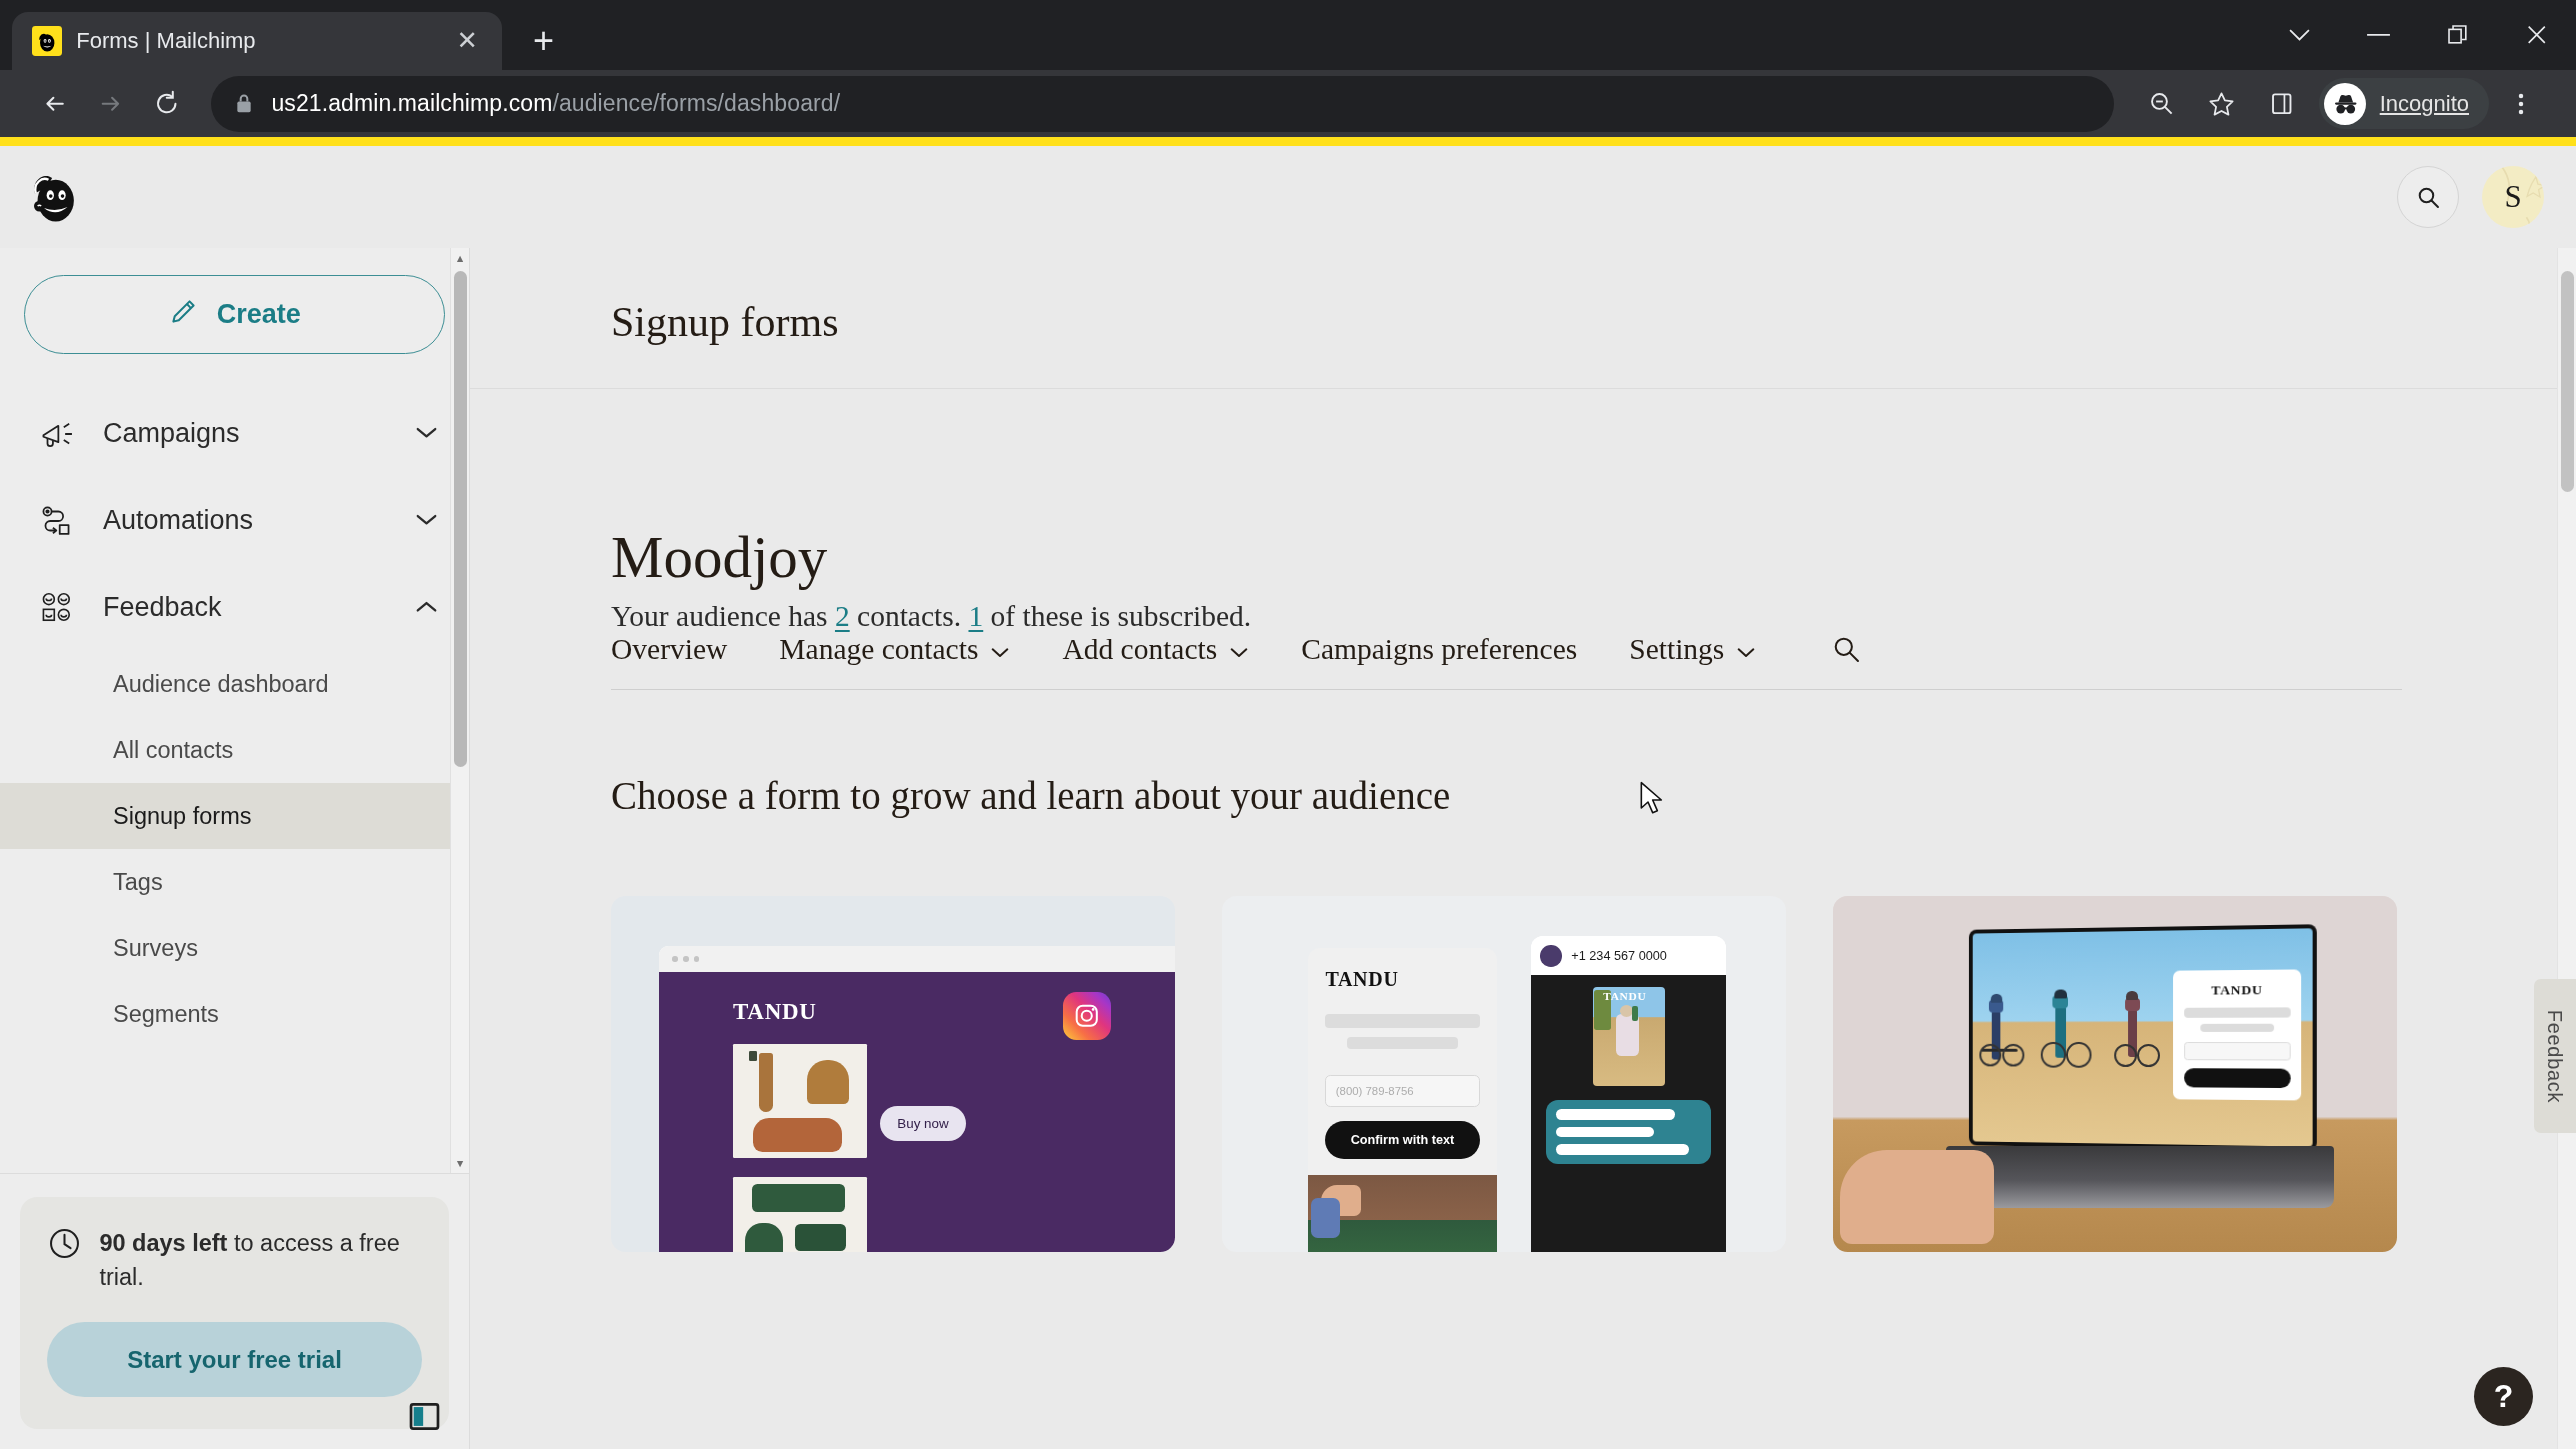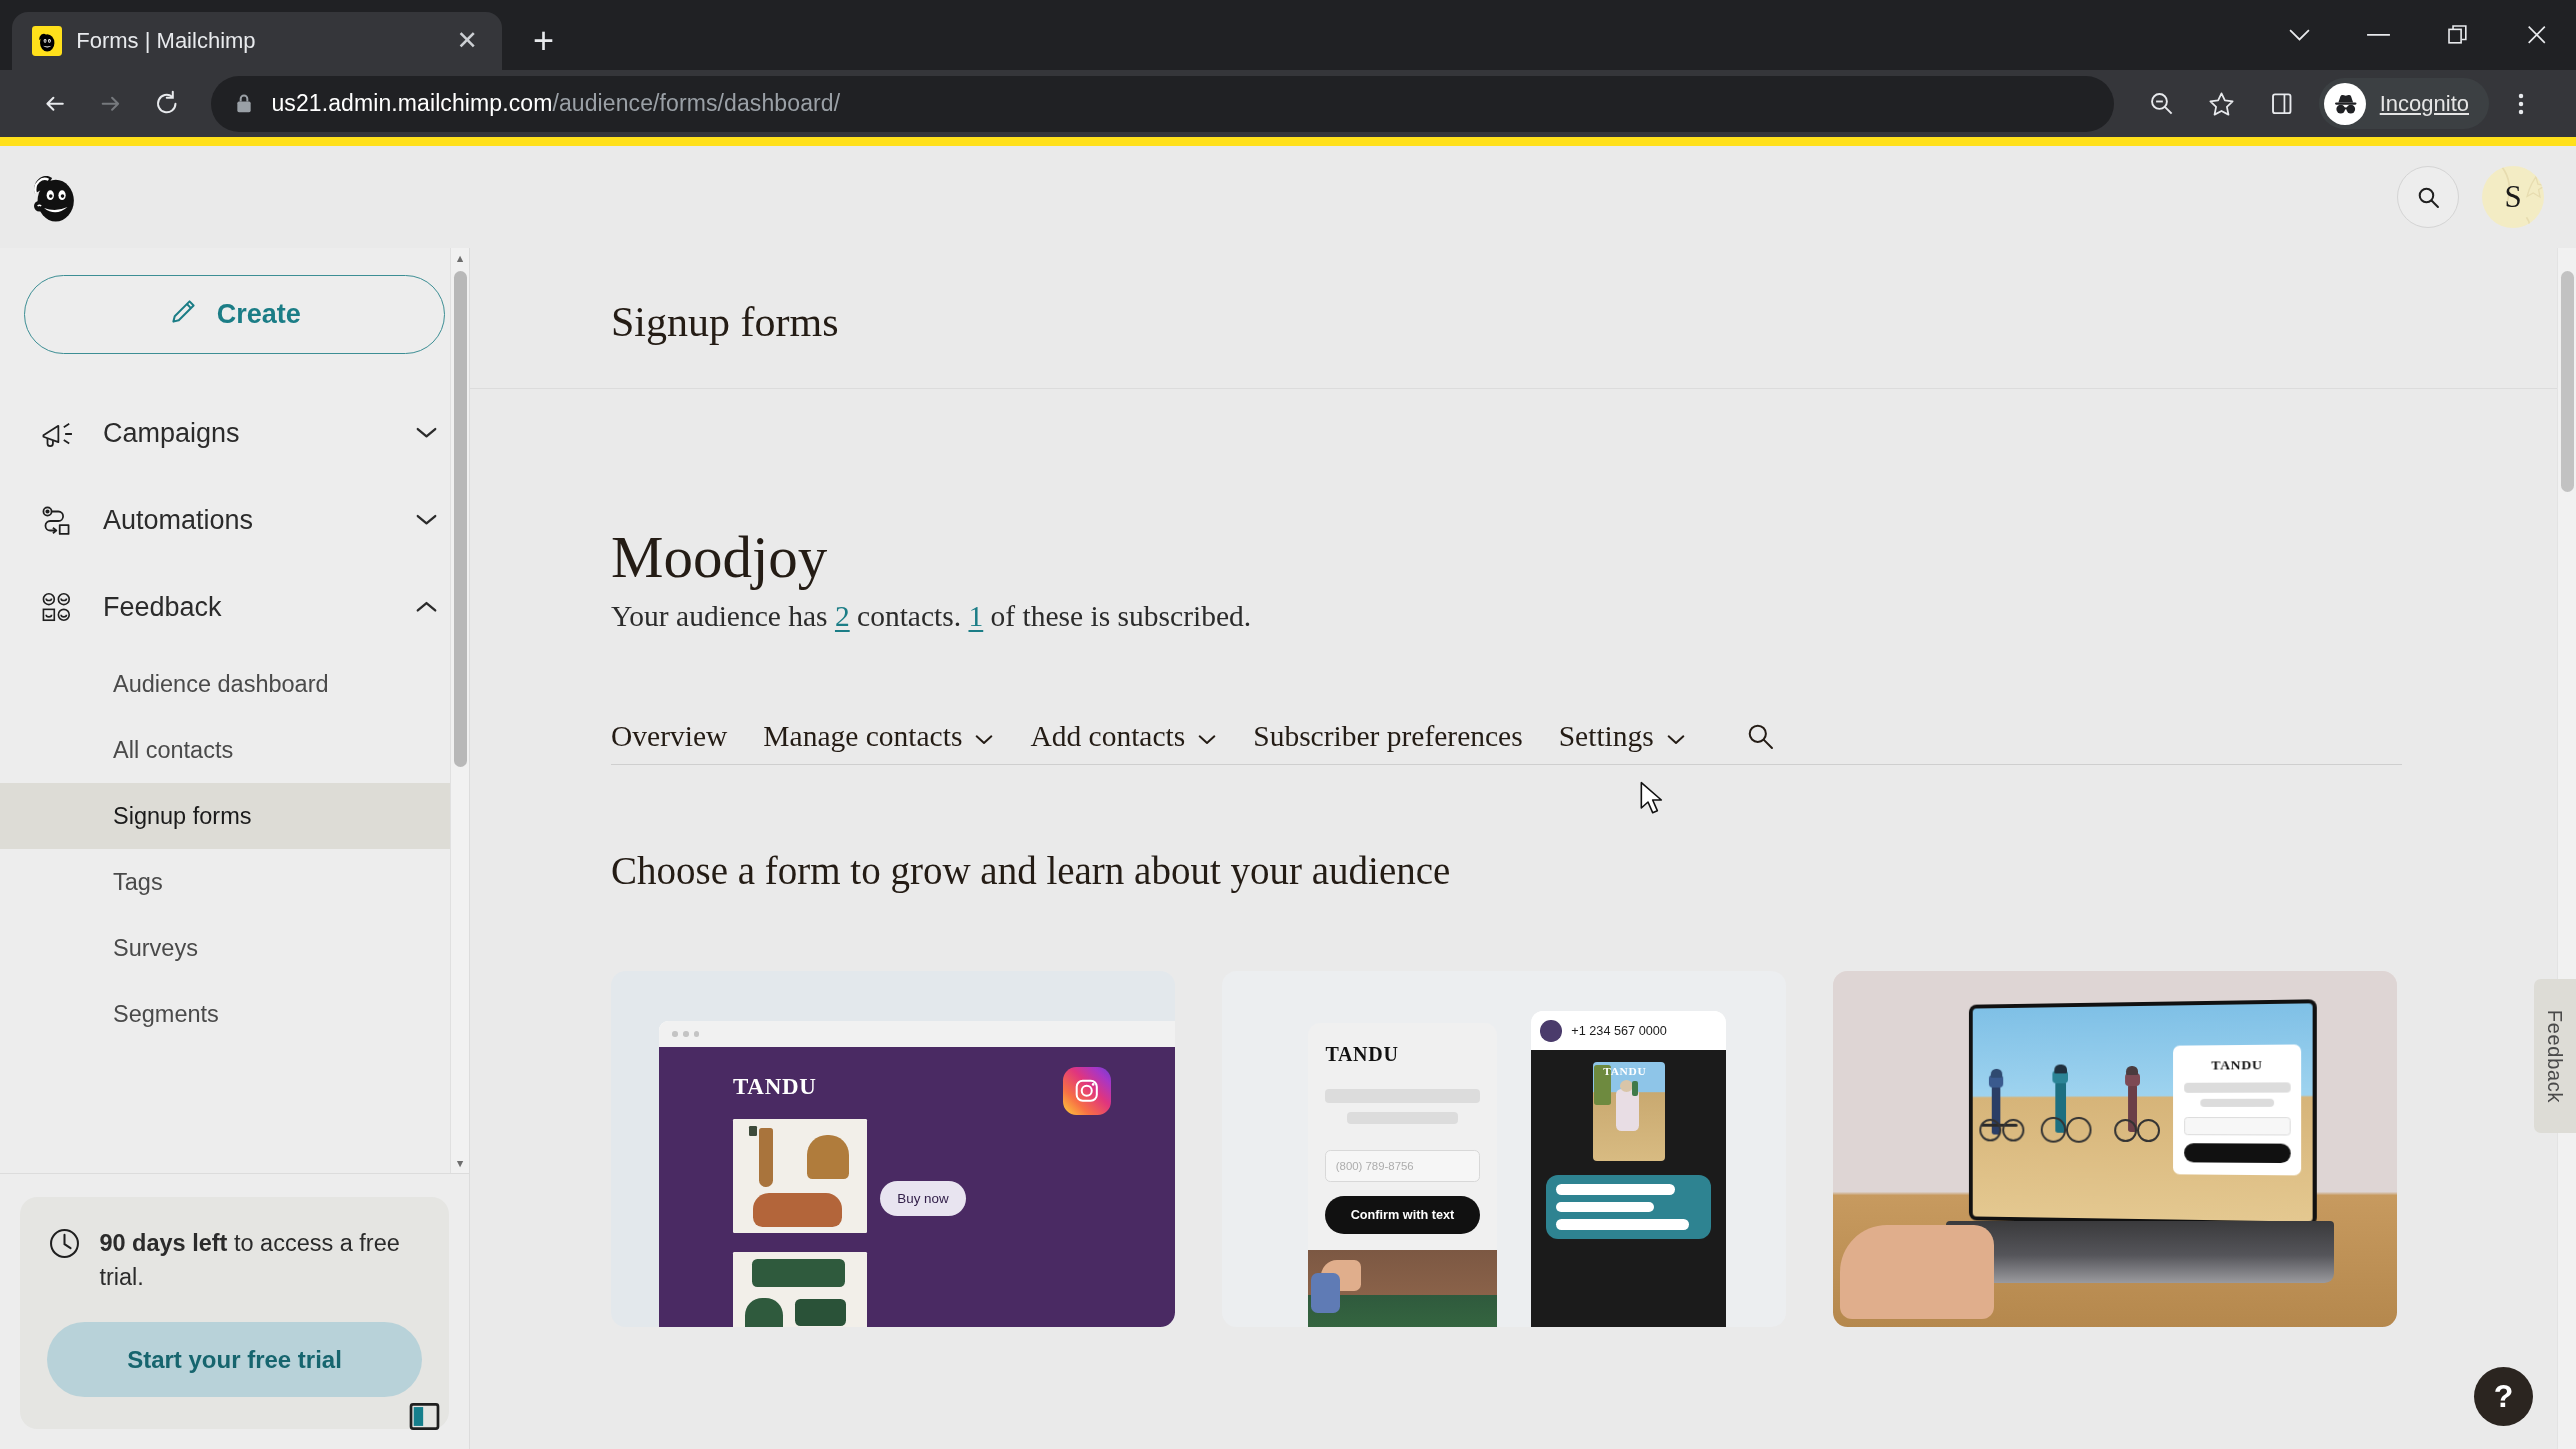--- a/index.html
+++ b/index.html
@@ -210,22 +210,22 @@
   }
   .audience-sub {
     margin-top: 8px; font-size: 29.5px; color: #2b2b2b;
     font-family: "Liberation Serif", serif;
   }
   .audience-sub a {
     color: #1b7d86; text-decoration: underline; text-underline-offset: 4px;
   }
 
   .tabs {
-    margin-top: 87px; display: flex; align-items: center;
-    gap: 36px; padding-bottom: 11px;
+    display: flex; align-items: center;
+    gap: 52px; padding-bottom: 23px;
     border-bottom: 0.7px solid #cfcfcf;
     width: 1791px;
   }
   .tabitem {
     font-family: "Liberation Serif", serif;
     font-size: 29.5px; color: #241c15;
     display: flex; align-items: center; gap: 12px;
     white-space: nowrap;
   }
   .tabs-search { margin-left: 23px; display: flex; align-items: center; }
@@ -687,21 +687,21 @@
               </div>
               <div class="tabitem">
                 <span>Add contacts</span>
                 <span>
                   <svg width="20" height="13.4" viewBox="0 0 30 20" fill="none" stroke="#241c15" stroke-width="3" stroke-linecap="round" stroke-linejoin="round">
                       <path d="M4 5 L15 15 L26 5"></path>
                     </svg>
                 </span>
               </div>
               <div class="tabitem">
-                <span>Subscriber preferences</span>
+                <span>Campaigns preferences</span>
               </div>
               <div class="tabitem">
                 <span>Settings</span>
                 <span>
                   <svg width="20" height="13.4" viewBox="0 0 30 20" fill="none" stroke="#241c15" stroke-width="3" stroke-linecap="round" stroke-linejoin="round">
                       <path d="M4 5 L15 15 L26 5"></path>
                     </svg>
                 </span>
               </div>
               <div class="tabs-search">

